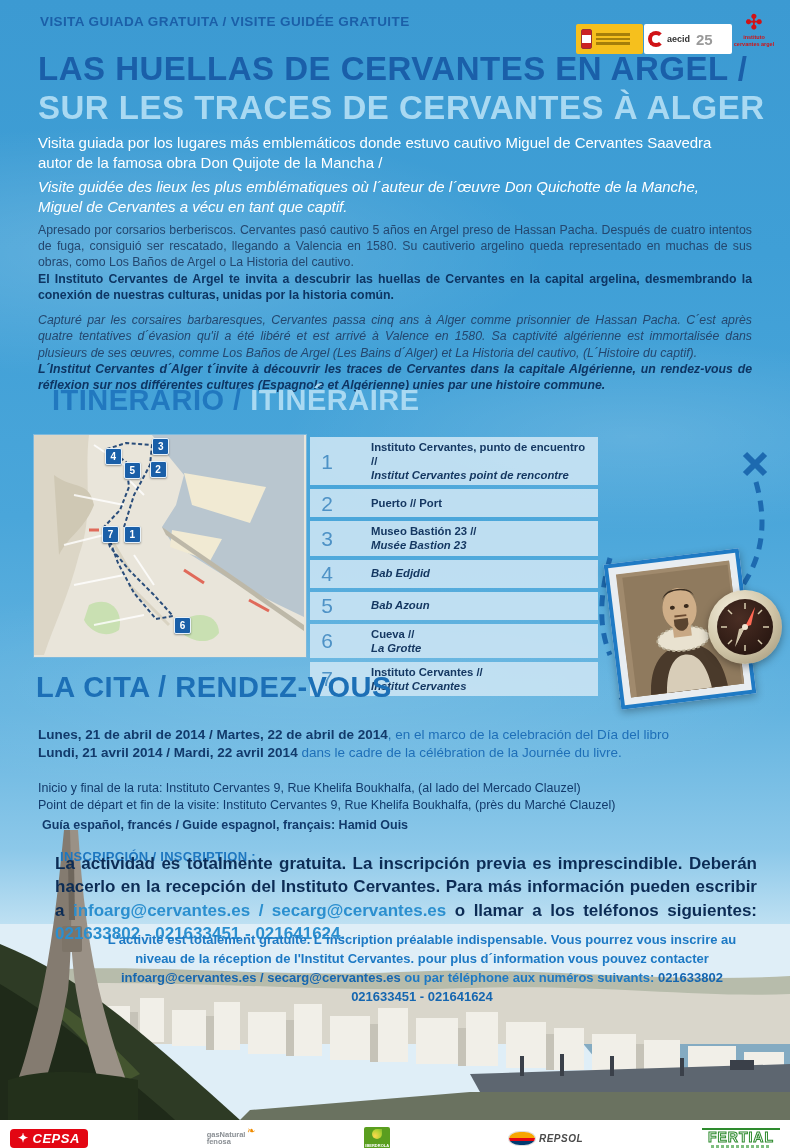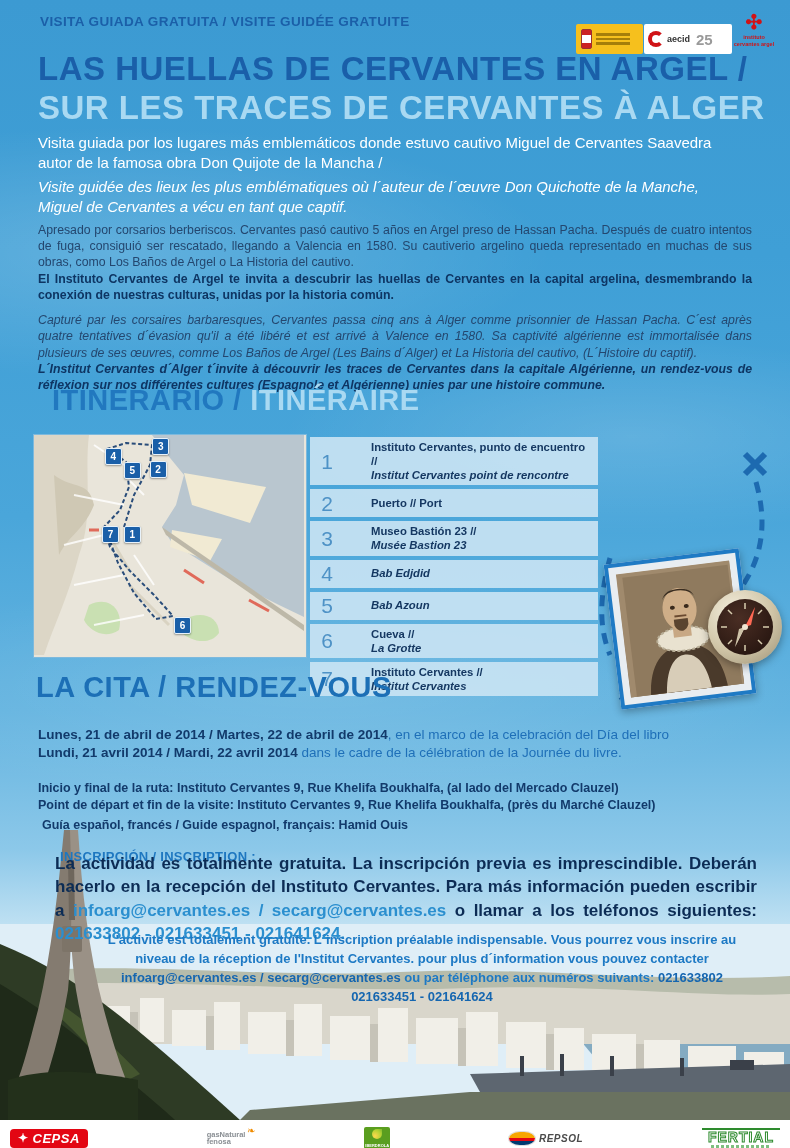--- a/index.html
+++ b/index.html
@@ -59,21 +59,21 @@
     background:radial-gradient(circle at 35% 30%,#f4eedd,#cfc4a6 55%,#9a8f74);
     box-shadow:0 3px 8px rgba(0,0,0,.35);display:flex;align-items:center;justify-content:center;}
   .compass-face{width:56px;height:56px;border-radius:50%;background:radial-gradient(circle at 40% 35%,#4a2e24,#2a1812 75%);position:relative;}
 
   
   .h-cita{top:671px;left:36px;color:#1c6fb6;}
   .cita{left:38px;width:716px;color:#1e6fb8;font-size:13.5px;line-height:1.35;}
   .cita .b{font-weight:bold;color:#123a6b;}
   .c-dates{top:726px;}
   .c-sched{top:751px;}
-  .c-route{top:780px;font-weight:bold;color:#123a6b;font-size:12.5px;}
+  .c-route{top:780px;font-weight:normal;color:#123a6b;font-size:12.5px;}
   .c-guide{top:817px;font-weight:bold;color:#123a6b;font-size:12.5px;padding-left:4px;}
 
   
   .ins-h{top:849px;left:60px;font-size:13px;font-weight:bold;color:#1e77c0;letter-spacing:.3px;}
   .ins-es{top:852px;left:55px;width:702px;font-size:17px;font-weight:bold;color:#0c2c55;text-align:justify;line-height:1.38;}
   .ins-es .lk{color:#2b8fcf;}
   .ins-fr{top:931px;left:88px;width:668px;font-size:13px;font-weight:bold;color:#1d79c4;text-align:center;line-height:1.45;}
   .ins-fr .lk{color:#1566b0;}
 
   

